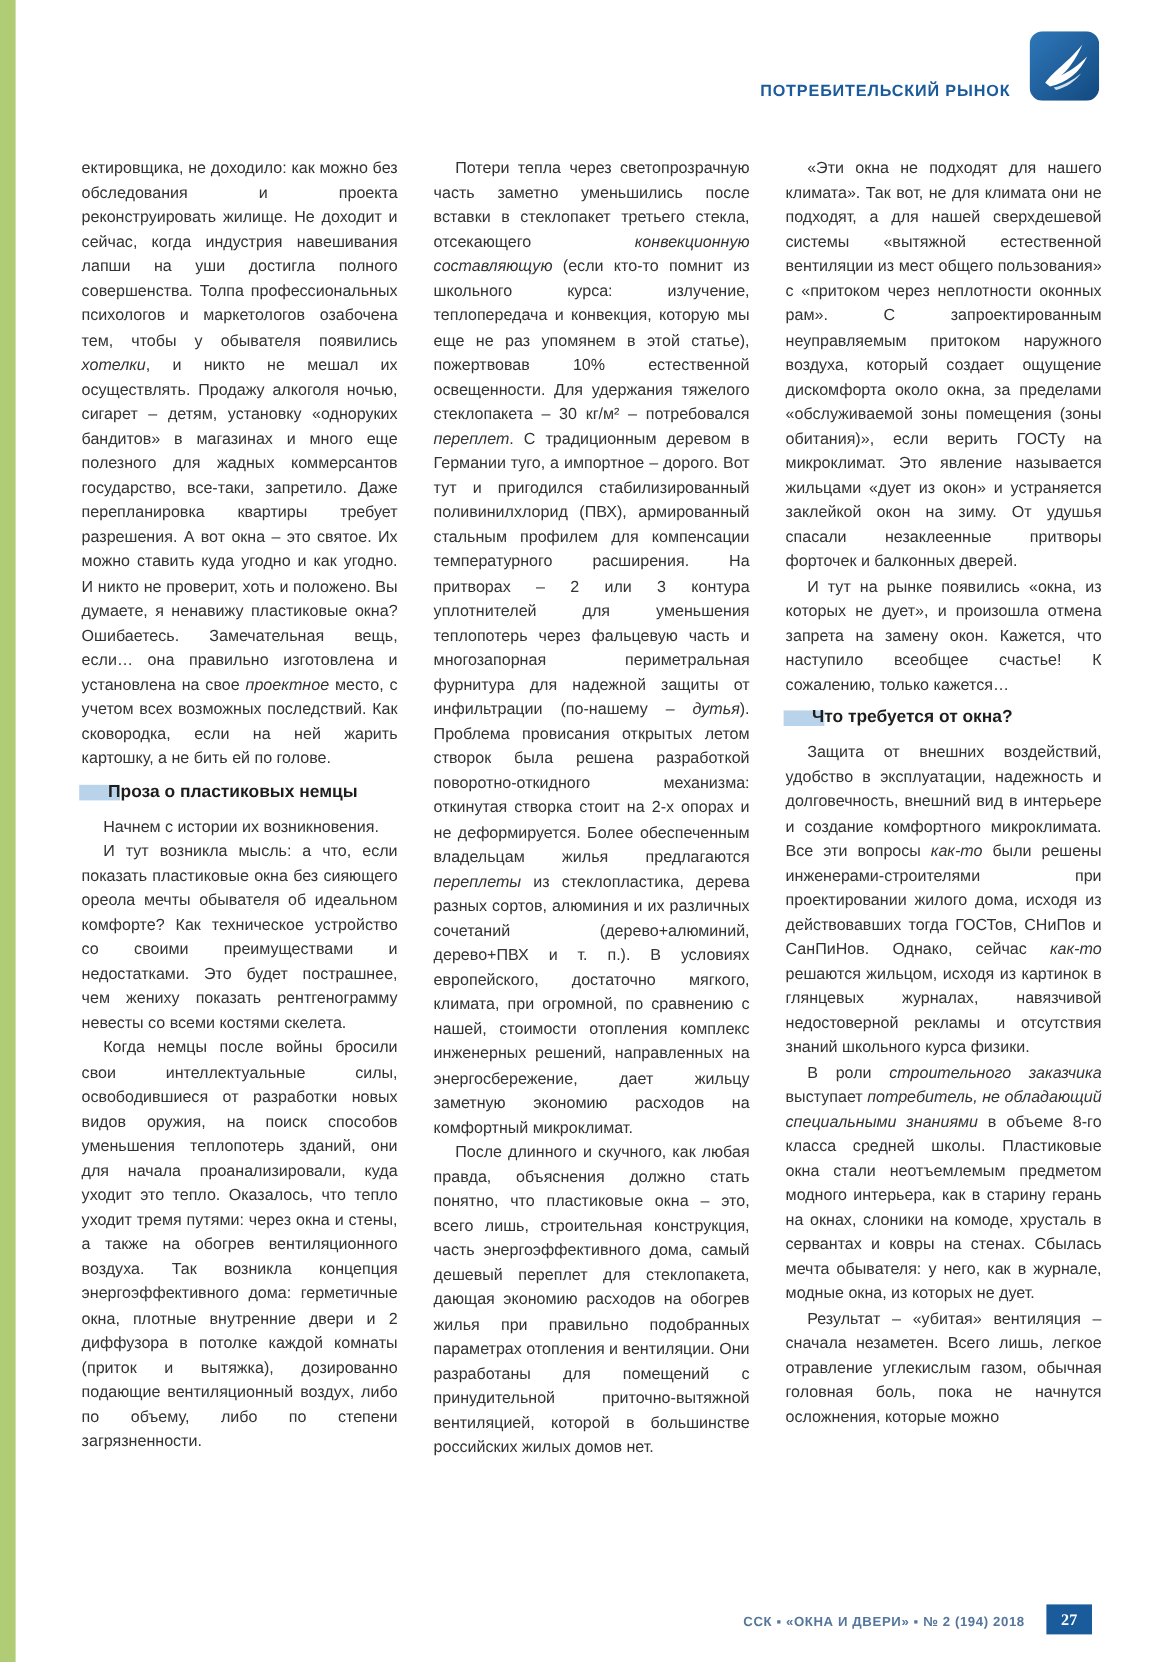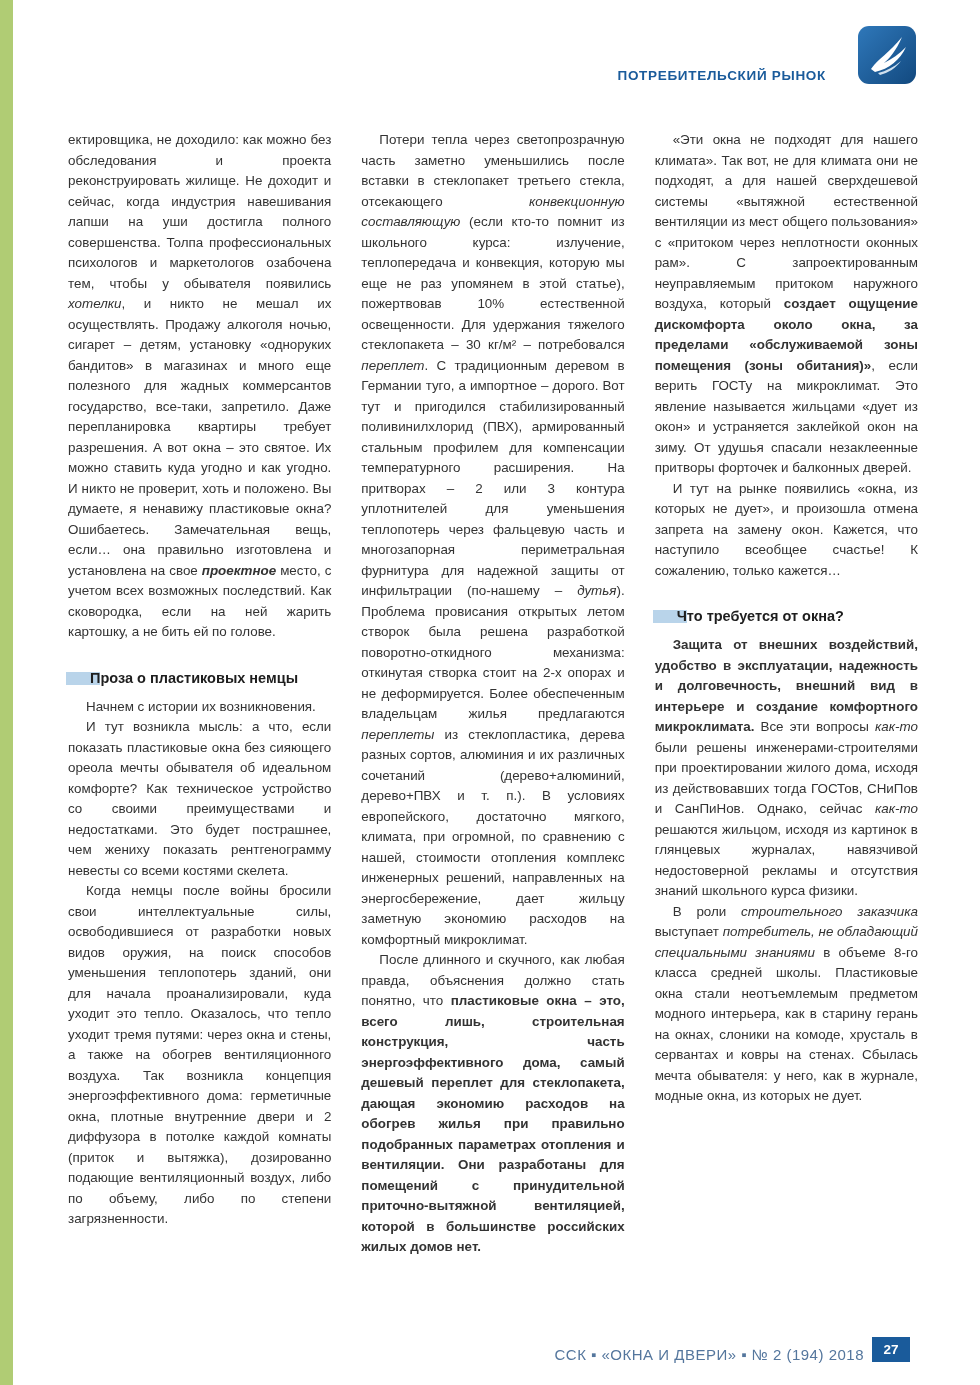--- a/index.html
+++ b/index.html
@@ -10,58 +10,58 @@
     color: #333333;
   }
   .green-strip {
     position: absolute; left: 0; top: 0; width: 13px; height: 100%;
     background: #b0cc74;
   }
   .logo {
     position: absolute; top: 26px; right: 64px; width: 58px; height: 58px;
   }
   .section-title {
-    position: absolute; top: 68px; right: 154px;
+    position: absolute; top: 68px; right: 138px;
     font-size: 13.5px; font-weight: bold; color: #1a5b9b;
     letter-spacing: 0.7px; white-space: nowrap;
   }
   .content {
     position: absolute; left: 68px; top: 130px; width: 850px;
     display: flex; gap: 30px;
   }
   .col {
     flex: 1; min-width: 0;
     text-align: justify;
     font-size: 13.4px; line-height: 20.5px;
     hyphens: auto; -webkit-hyphens: auto;
   }
   .para { text-indent: 18px; }
   .para.noindent { text-indent: 0; }
-  .b { font-weight: bold; }
+  .b { font-weight: normal; }
   .i { font-style: italic; }
   .heading {
-    position: relative; margin: 26px 0 9px; padding-left: 22px;
+    position: relative; margin: 8px 0 9px; padding-left: 22px;
     font-size: 14.5px; line-height: 19px; font-weight: bold;
     color: #1e1e1e; text-align: left;
   }
   .hmark {
     position: absolute; left: -2px; top: 3px;
     width: 34px; height: 13px; background: #b9d4ea;
   }
   .heading .txt { position: relative; }
   .footer-imprint {
-    position: absolute; top: 1346px; right: 116px;
-    font-size: 15px; font-weight: normal; color: #54769d;
+    position: absolute; top: 1346px; right: 126px;
+    font-size: 11px; font-weight: bold; color: #54769d;
     letter-spacing: 0.5px; white-space: nowrap;
   }
   .page-box {
     position: absolute; top: 1337px; right: 70px;
     width: 38px; height: 25px; background: #1a5b9b;
     color: #ffffff; font-weight: bold; font-size: 13.5px;
-    display: flex; align-items: center; justify-content: center;
+    display: flex; align-items: center; justify-content: center; font-family: Liberation Serif, serif;
   }
 </style>
 </head>
 <body>
 
 <div class="green-strip"></div>
 
 <div class="section-title">ПОТРЕБИТЕЛЬСКИЙ РЫНОК</div>
 
 <div class="logo">
@@ -89,17 +89,18 @@
   <div class="col">
       <p class="para"><span>Потери тепла через светопрозрачную часть заметно уменьшились после вставки в стеклопакет третьего стекла, отсекающего </span><span class="i">конвекционную составляющую</span><span> (если кто-то помнит из школьного курса: излучение, теплопередача и конвекция, которую мы еще не раз упомянем в этой статье), пожертвовав 10% естественной освещенности. Для удержания тяжелого стеклопакета – 30 кг/м² – потребовался </span><span class="i">переплет</span><span>. С традиционным деревом в Германии туго, а импортное – дорого. Вот тут и пригодился стабилизированный поливинилхлорид (ПВХ), армированный стальным профилем для компенсации температурного расширения. На притворах – 2 или 3 контура уплотнителей для уменьшения теплопотерь через фальцевую часть и многозапорная периметральная фурнитура для надежной защиты от инфильтрации (по-нашему – </span><span class="i">дутья</span><span>). Проблема провисания открытых летом створок была решена разработкой поворотно-откидного механизма: откинутая створка стоит на 2-х опорах и не деформируется. Более обеспеченным владельцам жилья предлагаются </span><span class="i">переплеты</span><span> из стеклопластика, дерева разных сортов, алюминия и их различных сочетаний (дерево+алюминий, дерево+ПВХ и т. п.). В условиях европейского, достаточно мягкого, климата, при огромной, по сравнению с нашей, стоимости отопления комплекс инженерных решений, направленных на энергосбережение, дает жильцу заметную экономию расходов на комфортный микроклимат.</span></p>
       <p class="para"><span>После длинного и скучного, как любая правда, объяснения должно стать понятно, что </span><span class="b">пластиковые окна – это, всего лишь, строительная конструкция, часть энергоэффективного дома, самый дешевый переплет для стеклопакета, дающая экономию расходов на обогрев жилья при правильно подобранных параметрах отопления и вентиляции. Они разработаны для помещений с принудительной приточно-вытяжной вентиляцией, которой в большинстве российских жилых домов нет.</span></p>
     </div>
   <div class="col">
       <p class="para"><span>«Эти окна не подходят для нашего климата». Так вот, не для климата они не подходят, а для нашей сверхдешевой системы «вытяжной естественной вентиляции из мест общего пользования» с «притоком через неплотности оконных рам». С запроектированным неуправляемым притоком наружного воздуха, который </span><span class="b">создает ощущение дискомфорта около окна, за пределами «обслуживаемой зоны помещения (зоны обитания)»</span><span>, если верить ГОСТу на микроклимат. Это явление называется жильцами «дует из окон» и устраняется заклейкой окон на зиму. От удушья спасали незаклеенные притворы форточек и балконных дверей.</span></p>
       <p class="para"><span>И тут на рынке появились «окна, из которых не дует», и произошла отмена запрета на замену окон. Кажется, что наступило всеобщее счастье! К сожалению, только кажется…</span></p>
       <h3 class="heading"><span class="hmark"></span><span class="txt">Что требуется от окна?</span></h3>
       <p class="para"><span class="b">Защита от внешних воздействий, удобство в эксплуатации, надежность и долговечность, внешний вид в интерьере и создание комфортного микроклимата.</span><span> Все эти вопросы </span><span class="i">как-то</span><span> были решены инженерами-строителями при проектировании жилого дома, исходя из действовавших тогда ГОСТов, СНиПов и СанПиНов. Однако, сейчас </span><span class="i">как-то</span><span> решаются жильцом, исходя из картинок в глянцевых журналах, навязчивой недостоверной рекламы и отсутствия знаний школьного курса физики.</span></p>
       <p class="para"><span>В роли </span><span class="i">строительного заказчика</span><span> выступает </span><span class="i">потребитель, не обладающий специальными знаниями</span><span> в объеме 8-го класса средней школы. Пластиковые окна стали неотъемлемым предметом модного интерьера, как в старину герань на окнах, слоники на комоде, хрусталь в сервантах и ковры на стенах. Сбылась мечта обывателя: у него, как в журнале, модные окна, из которых не дует.</span></p>
+      <p class="para"><span>Результат – </span><span class="b">«убитая» вентиляция</span><span> – сначала незаметен. Всего лишь, легкое отравление углекислым газом, обычная головная боль, пока не начнутся осложнения, которые можно</span></p>
     </div>
 </div>
 
 <div class="footer-imprint">ССК ▪ «ОКНА И ДВЕРИ» ▪ № 2 (194) 2018</div>
 <div class="page-box">27</div>
 
 </body></html>

